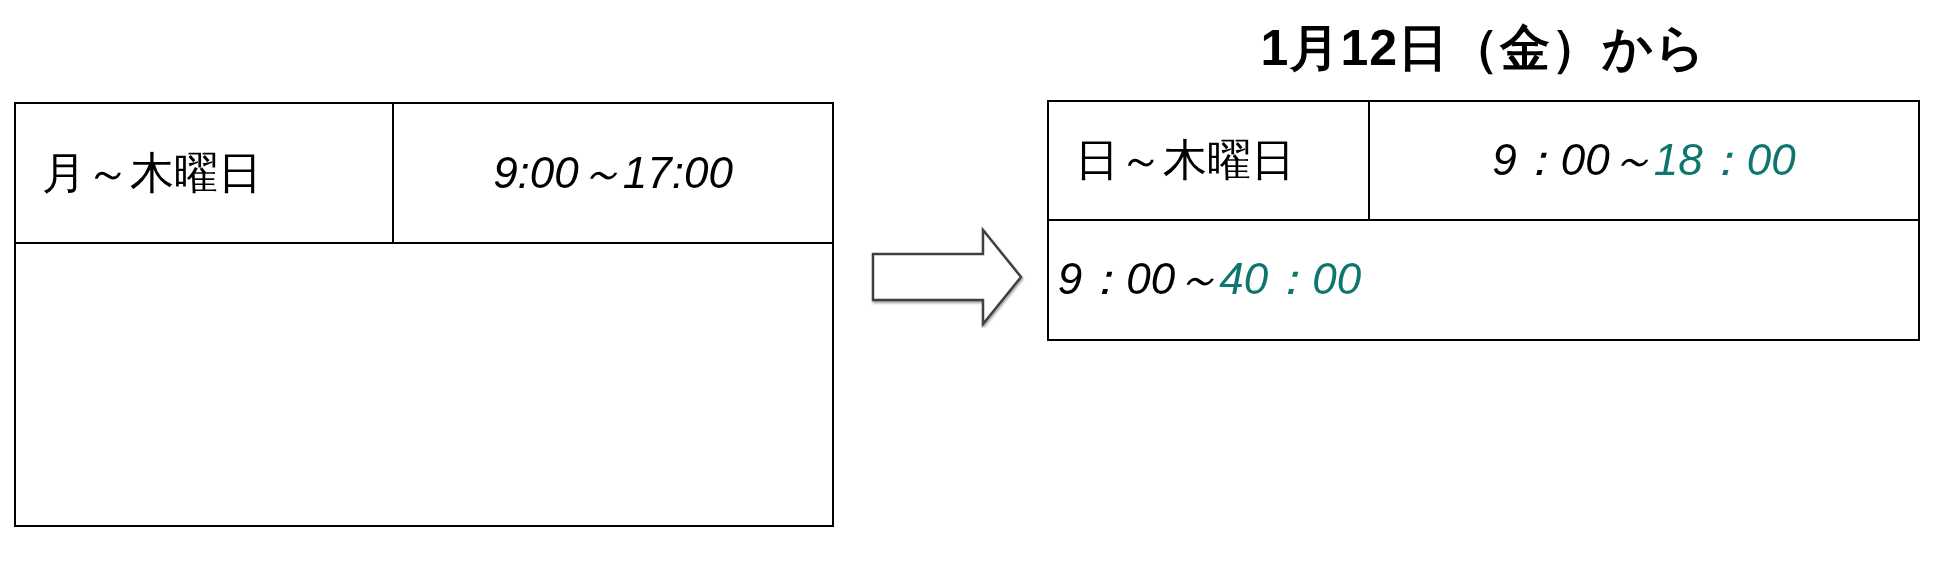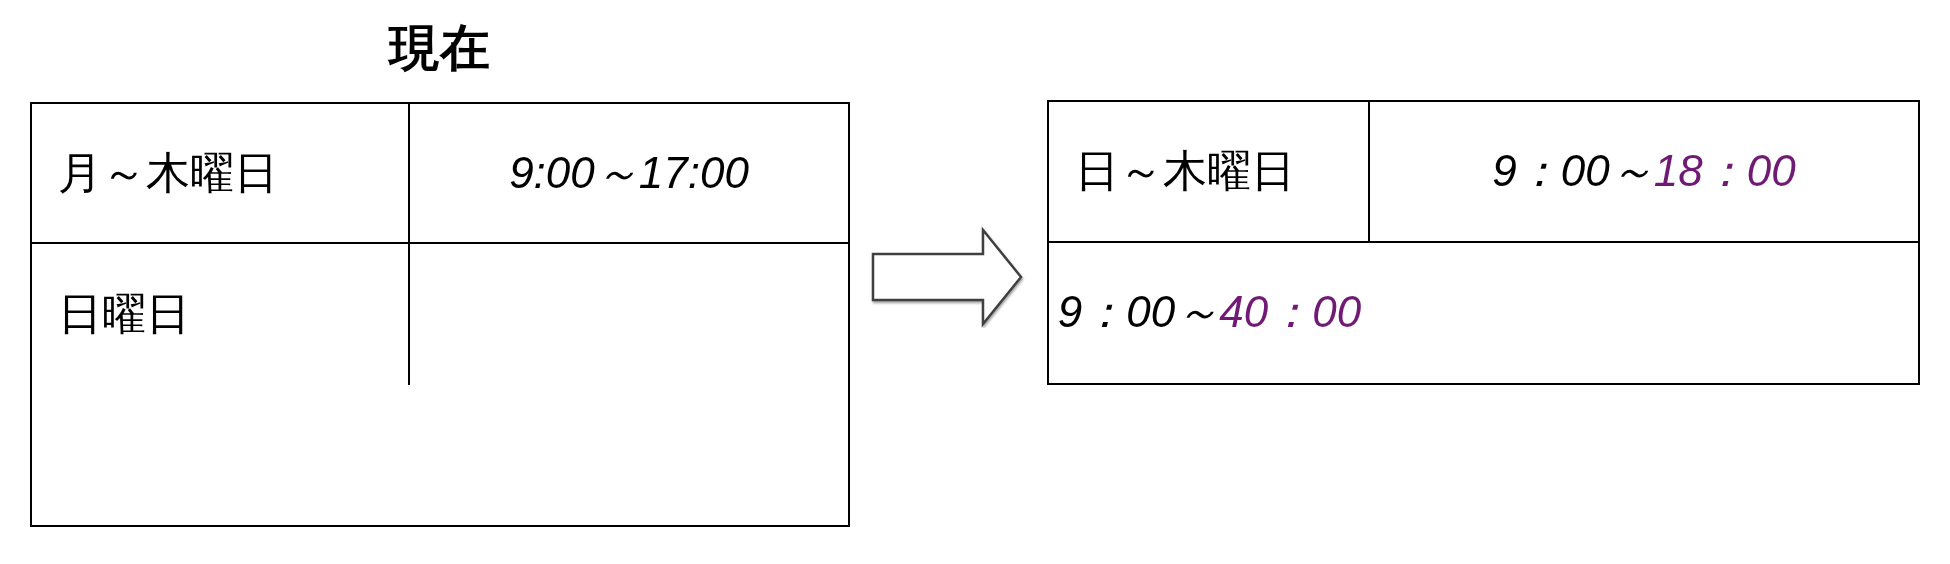--- a/index.html
+++ b/index.html
@@ -30,28 +30,28 @@
   .title-right { left: 1047px; width: 873px; }
 
   .sched-table {
     position: absolute;
     display: grid;
     border: 2px solid #000000;
     background: #ffffff;
     box-sizing: border-box;
   }
   .table-left {
-    left: 30px; top: 102px;
+    left: 14px; top: 102px;
     width: 820px; height: 425px;
     grid-template-columns: 378px 1fr;
     grid-template-rows: 1fr 1fr 1fr;
   }
   .table-right {
     left: 1047px; top: 100px;
-    width: 873px; height: 285px;
+    width: 873px; height: 241px;
     grid-template-columns: 321px 1fr;
     grid-template-rows: 1fr 1fr;
   }
   .cell {
     display: flex;
     align-items: center;
     font-size: 44px;
     line-height: 1.2;
     box-sizing: border-box;
     white-space: nowrap;
@@ -63,49 +63,48 @@
     justify-content: flex-start;
   }
   .cell-hours {
     justify-content: center;
     font-style: italic;
   }
   .row-sep {
     border-bottom: 2px solid #000000;
   }
   .red {
-    color: #701a75;
+    color: #0f766e;
   }
   .arrow-wrap {
     position: absolute;
     left: 870px;
     top: 226px;
     width: 156px;
     height: 102px;
   }
   .arrow-wrap svg {
     display: block;
     width: 100%;
     height: 100%;
   }
 </style>
 </head>
 <body>
 
 <div class="canvas">
 
-  <div class="title title-left">現在</div>
 
+  <div class="title title-right">1月12日（金）から</div>
 
   <div class="sched-table table-left">
     <div class="cell cell-days row-sep">月～木曜日</div>
     <div class="cell cell-hours row-sep">9:00～17:00</div>
 
 
-    <div class="cell cell-days">日曜日</div>
   </div>
 
   <div class="arrow-wrap">
     <svg viewBox="0 0 156 102" xmlns="http://www.w3.org/2000/svg">
       <polygon points="3,28 113,28 113,4 151,51 113,98 113,74 3,74" fill="#ffffff" stroke="#404040" stroke-width="2.5" stroke-linejoin="miter" style="filter: drop-shadow(1px 2px 1px rgba(0,0,0,0.35));"></polygon>
     </svg>
   </div>
 
   <div class="sched-table table-right">
     <div class="cell cell-days row-sep">日～木曜日</div>

